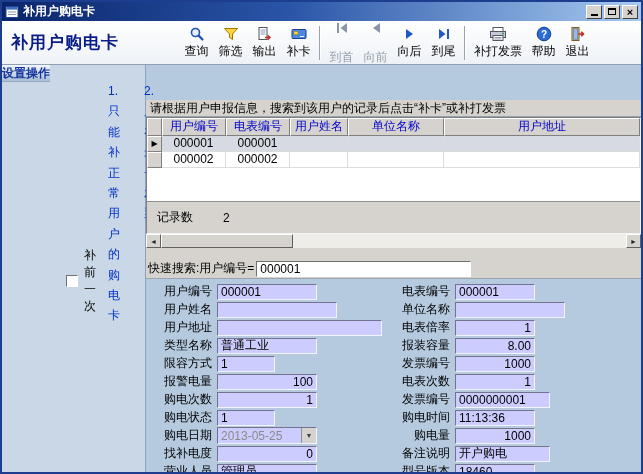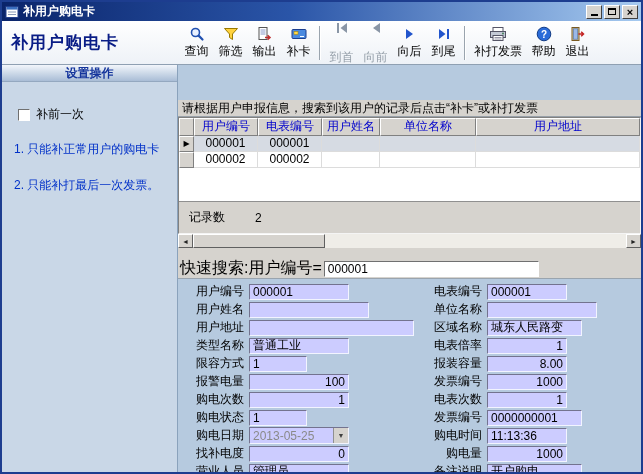--- a/index.html
+++ b/index.html
@@ -36,22 +36,22 @@
           padding:1px 3px; gap:1px; font-family:inherit; cursor:default; }
   .tlabel { font-size:12px; color:#000; white-space:nowrap; }
   .tbtn.disabled .tlabel { color:#96a0aa;margin-top:12px; }
   .ticon { width:18px; height:16px; display:flex; align-items:center; justify-content:center; }
   .tsep { width:2px; height:34px; border-left:1px solid #9aa4ae; border-right:1px solid #fff;
           margin:0 3px; flex:none; }
 
   
   .body { flex:1; display:flex; min-height:0; }
 
-  .sidebar { width:176px; flex:none; background:#c9d7e7; border-right:1px solid #8aa2bc;
-             display:flex; flex-direction:column; }
+  .sidebar { width:144px; flex:none; background:#c9d7e7; border-right:1px solid #8aa2bc;
+             display:flex; }
   .sidebar-title { height:17px; flex:none; background:linear-gradient(180deg,#f2f6fb,#a9bdd6);
                    border-bottom:1px solid #94a8c0; color:#15359c; font-weight:bold;
                    font-size:12px; text-align:center; line-height:16px; }
   .chk-row { display:flex; align-items:center; gap:6px; margin:24px 0 0 16px;
              font-size:12px; color:#000; cursor:default; }
   .chk { width:12px; height:12px; background:#fff; border:1px solid;
          border-color:#707070 #fff #fff #707070; flex:none; }
   .note { margin:16px 12px 0 12px; color:#0030c8; font-size:12px; line-height:1.7; }
 
   .main { flex:1; display:flex; flex-direction:column; min-width:0; background:#b6cadf;margin-top:35px; }
@@ -91,21 +91,21 @@
   .sthumb { width:132px; flex:none; background:#d6d3ce; border:1px solid;
             border-color:#fff #606060 #606060 #fff; }
   .strack { flex:1; }
 
   .spacer { height:11px; flex:none; background:#d6d3ce; }
 
   
   .quicksearch { height:20px; flex:none; background:#d6d3ce; display:flex;
                  align-items:center; padding-left:2px; gap:2px;
                  border-bottom:1px solid #9aa4ae; }
-  .qlabel { font-size:16px; color:#000; white-space:nowrap;text-align:center; }
+  .qlabel { font-size:12px; color:#000; white-space:nowrap;text-align:center; }
   .qinput { width:215px; height:16px; background:#fff; border:1px solid;
             border-color:#707070 #fff #fff #707070; font-size:12px; padding:0 3px;
             font-family:inherit; }
 
   
   .form { flex:1; display:flex; padding:4px 0 0 6px; min-height:0; }
   .fcol { display:flex; flex-direction:column; }
   .fcol.left { width:238px; flex:none; }
   .fcol.right { flex:1; }
   .frow { display:flex; align-items:center; height:18px; margin-bottom:1px; }
@@ -405,24 +405,20 @@
         <div class="fcol right">
           <div class="frow">
               <span class="flabel">电表编号</span>
               <input class="finput w80" value="000001" style="">
             </div>
           <div class="frow">
               <span class="flabel">单位名称</span>
               <input class="finput w110" value="" style="">
             </div>
           <div class="frow">
-              <span class="flabel">区域名称</span>
-              <input class="finput w95" value="城东人民路变" style="">
-            </div>
-          <div class="frow">
               <span class="flabel">电表倍率</span>
               <input class="finput w80 num" value="1" style="">
             </div>
           <div class="frow">
               <span class="flabel">报装容量</span>
               <input class="finput w80 num" value="8.00" style="">
             </div>
           <div class="frow">
               <span class="flabel">发票编号</span>
               <input class="finput w80 num" value="1000" style="">

